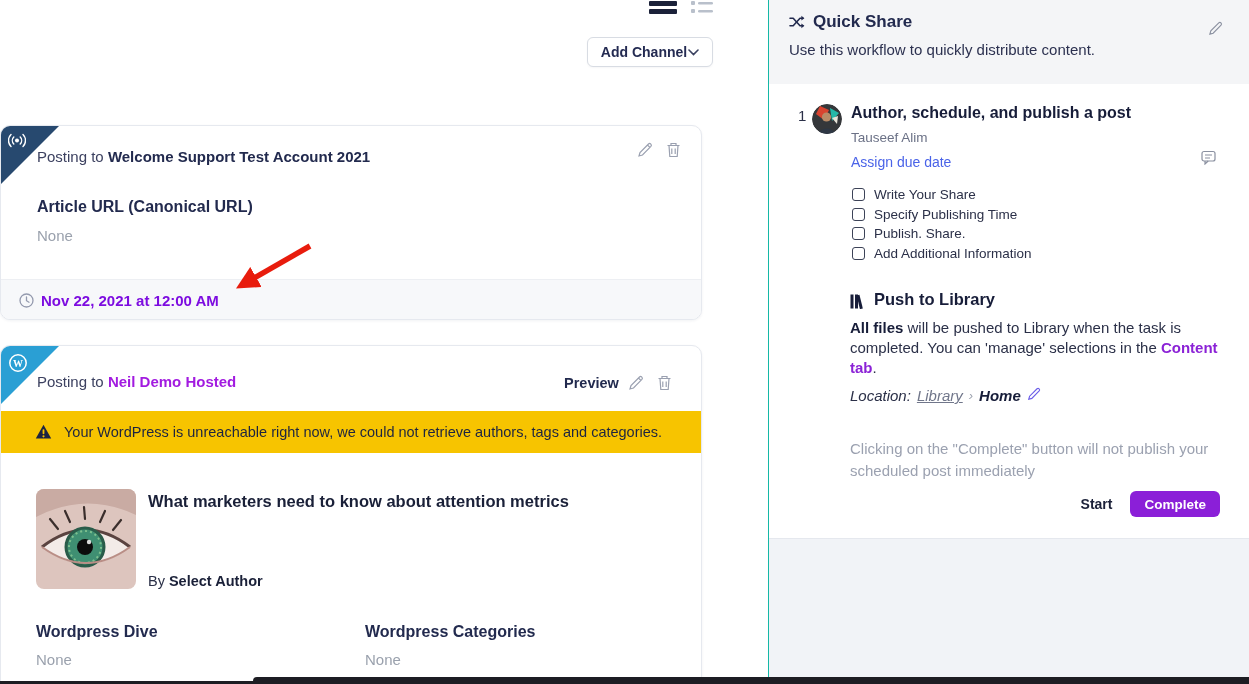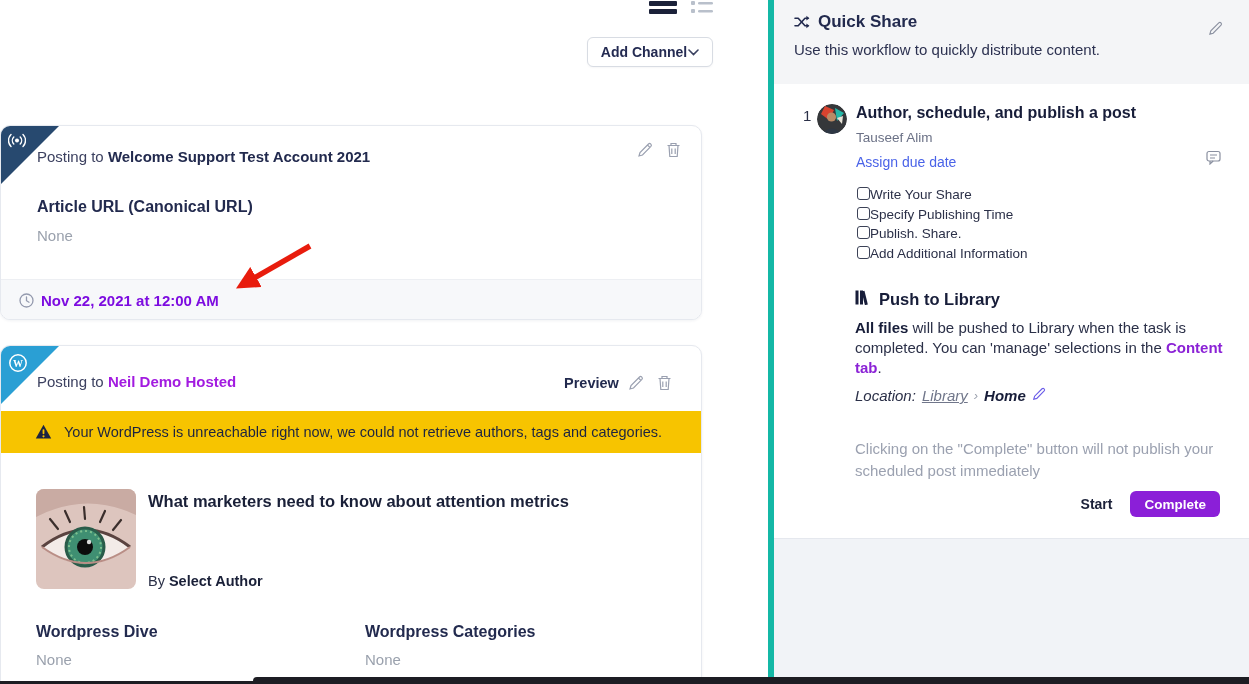--- a/index.html
+++ b/index.html
@@ -64,38 +64,38 @@
     border-radius:8px; overflow:hidden; }
   .art-title { position:absolute; left:147px; top:146px; font-size:16.5px; font-weight:bold; color:#1a2038; }
   .art-desc { position:absolute; left:147px; top:175px; width:540px; font-size:15px; line-height:24px; color:#8a90a3; }
   .art-by { position:absolute; left:147px; top:227px; font-size:14.5px; color:#2b3048; }
   .art-by b { color:#1a2038; cursor:pointer; }
 
   
   .red-arrow { left:216px; top:238px; pointer-events:none; }
 
   
-  .panel { left:768px; top:0; width:481px; height:684px; background:#fff; border-left:6px solid #14b8a6; }
+  .panel { left:768px; top:0; width:481px; height:684px; background:#fff; border-left:1px solid #14b8a6; }
   .panel-hdr { position:absolute; left:0; right:0; top:0; height:84px; background:#f4f5f7; }
   .panel-title { position:absolute; left:20px; top:12px; display:flex; align-items:center; gap:8px;
     font-size:17px; font-weight:bold; color:#222a4e; }
   .panel-sub { position:absolute; left:20px; top:41px; font-size:15px; color:#2c3150; }
   .panel-gray { position:absolute; left:0; right:0; top:538px; height:146px; background:#f1f3f7; border-top:1px solid #e5e8ee; }
 
   .step-num { position:absolute; left:29px; top:107px; font-size:15px; color:#2b3048; }
   .avatar { position:absolute; left:43px; top:104px; width:30px; height:30px; border-radius:50%; overflow:hidden; }
   .step-title { position:absolute; left:82px; top:104px; font-size:16px; font-weight:bold; color:#171d39; }
   .assignee { position:absolute; left:82px; top:130px; font-size:13.5px; color:#6b7186; }
   .assign-link { position:absolute; left:82px; top:154px; font-size:14px; color:#4a63e8; cursor:pointer; }
 
-  .chk-row { position:absolute; left:83px; display:flex; align-items:flex-start; }
+  .chk-row { position:absolute; left:83px; display:flex; align-items:center; gap:9px; }
   .chk-box { width:13px; height:13px; border:1.5px solid #3c4257; border-radius:3px; background:#fff; cursor:pointer; flex:none; }
   .chk-row span { font-size:13.5px; color:#2b3048; }
 
-  .lib-title { position:absolute; left:81px; top:290px; display:flex; align-items:flex-start; gap:9px;
+  .lib-title { position:absolute; left:81px; top:290px; display:flex; align-items:flex-end; gap:9px;
     font-size:16.5px; font-weight:bold; color:#171d39; }
   .lib-note { position:absolute; left:81px; top:318px; width:372px; font-size:15px; line-height:20px; color:#2b3048; }
   .lib-note b { color:#171d39; }
   .lib-note .ctab { color:#8b22d6; font-weight:bold; cursor:pointer; }
   .loc-row { position:absolute; left:81px; top:387px; font-size:15px; color:#2b3048;
     display:flex; align-items:center; gap:6px;font-style:italic; }
   .loc-root { color:#70768a; text-decoration:underline; cursor:pointer; }
   .loc-sep { color:#9aa0ad; font-size:13px; }
   .loc-cur { font-weight:bold; color:#171d39; }
 

